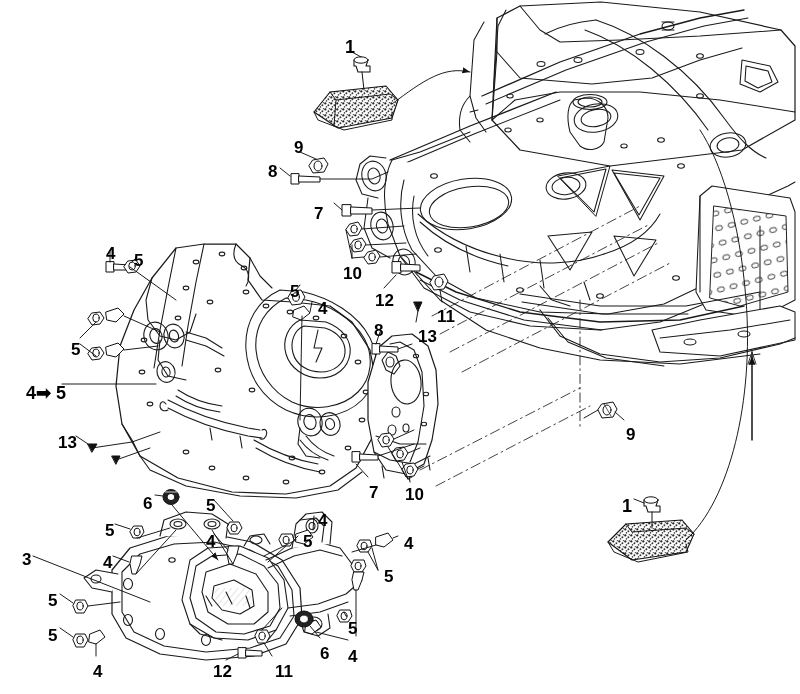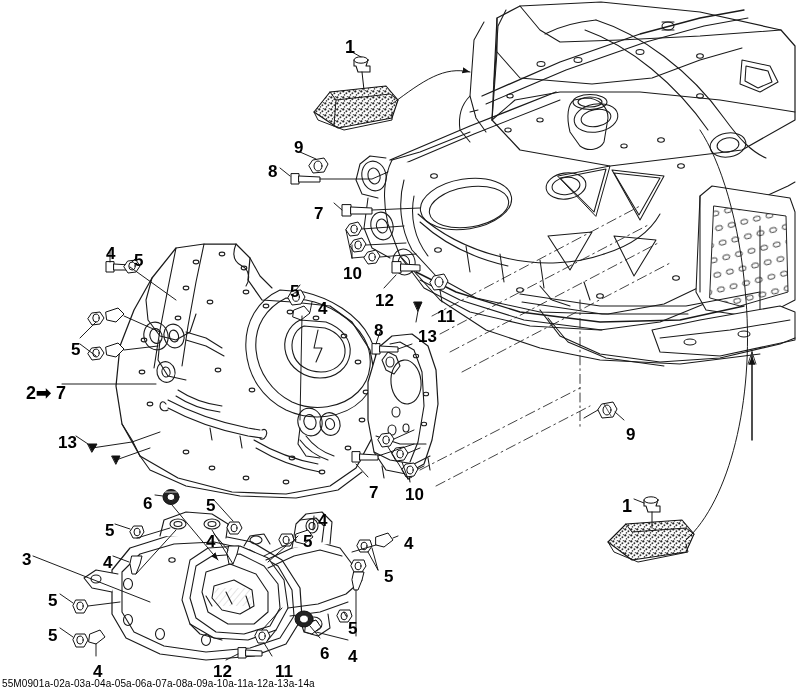--- a/index.html
+++ b/index.html
@@ -666,21 +666,21 @@
     <div class="callout" style="left:343px; top:265px;">10</div>
     <div class="callout" style="left:375px; top:292px;">12</div>
     <div class="callout" style="left:437px; top:308px;">11</div>
     <div class="callout" style="left:418px; top:328px;">13</div>
 
     <div class="callout" style="left:106px; top:245px;">4</div>
     <div class="callout" style="left:134px; top:252px;">5</div>
     <div class="callout" style="left:290px; top:283px;">5</div>
     <div class="callout" style="left:318px; top:300px;">4</div>
     <div class="callout" style="left:71px;  top:341px;">5</div>
-    <div class="callout big" style="left:26px; top:384px;">2➡ 7</div>
+    <div class="callout big" style="left:26px; top:384px;">4➡ 5</div>
     <div class="callout" style="left:58px;  top:434px;">13</div>
 
     <div class="callout" style="left:374px; top:322px;">8</div>
     <div class="callout" style="left:369px; top:484px;">7</div>
     <div class="callout" style="left:405px; top:486px;">10</div>
 
     <div class="callout" style="left:143px; top:495px;">6</div>
     <div class="callout" style="left:105px; top:522px;">5</div>
     <div class="callout" style="left:206px; top:497px;">5</div>
     <div class="callout" style="left:103px; top:554px;">4</div>
@@ -697,15 +697,14 @@
     <div class="callout" style="left:213px; top:663px;">12</div>
     <div class="callout" style="left:275px; top:663px;">11</div>
     <div class="callout" style="left:320px; top:645px;">6</div>
     <div class="callout" style="left:348px; top:620px;">5</div>
     <div class="callout" style="left:348px; top:648px;">4</div>
 
     <div class="callout" style="left:626px; top:426px;">9</div>
     <div class="callout big" style="left:622px; top:497px;">1</div>
   </div>
 
-  <div id="footer-code">55M0901a-02a-03a-04a-05a-06a-07a-08a-09a-10a-11a-12a-13a-14a</div>
 
 </div>
 
 </body></html>

